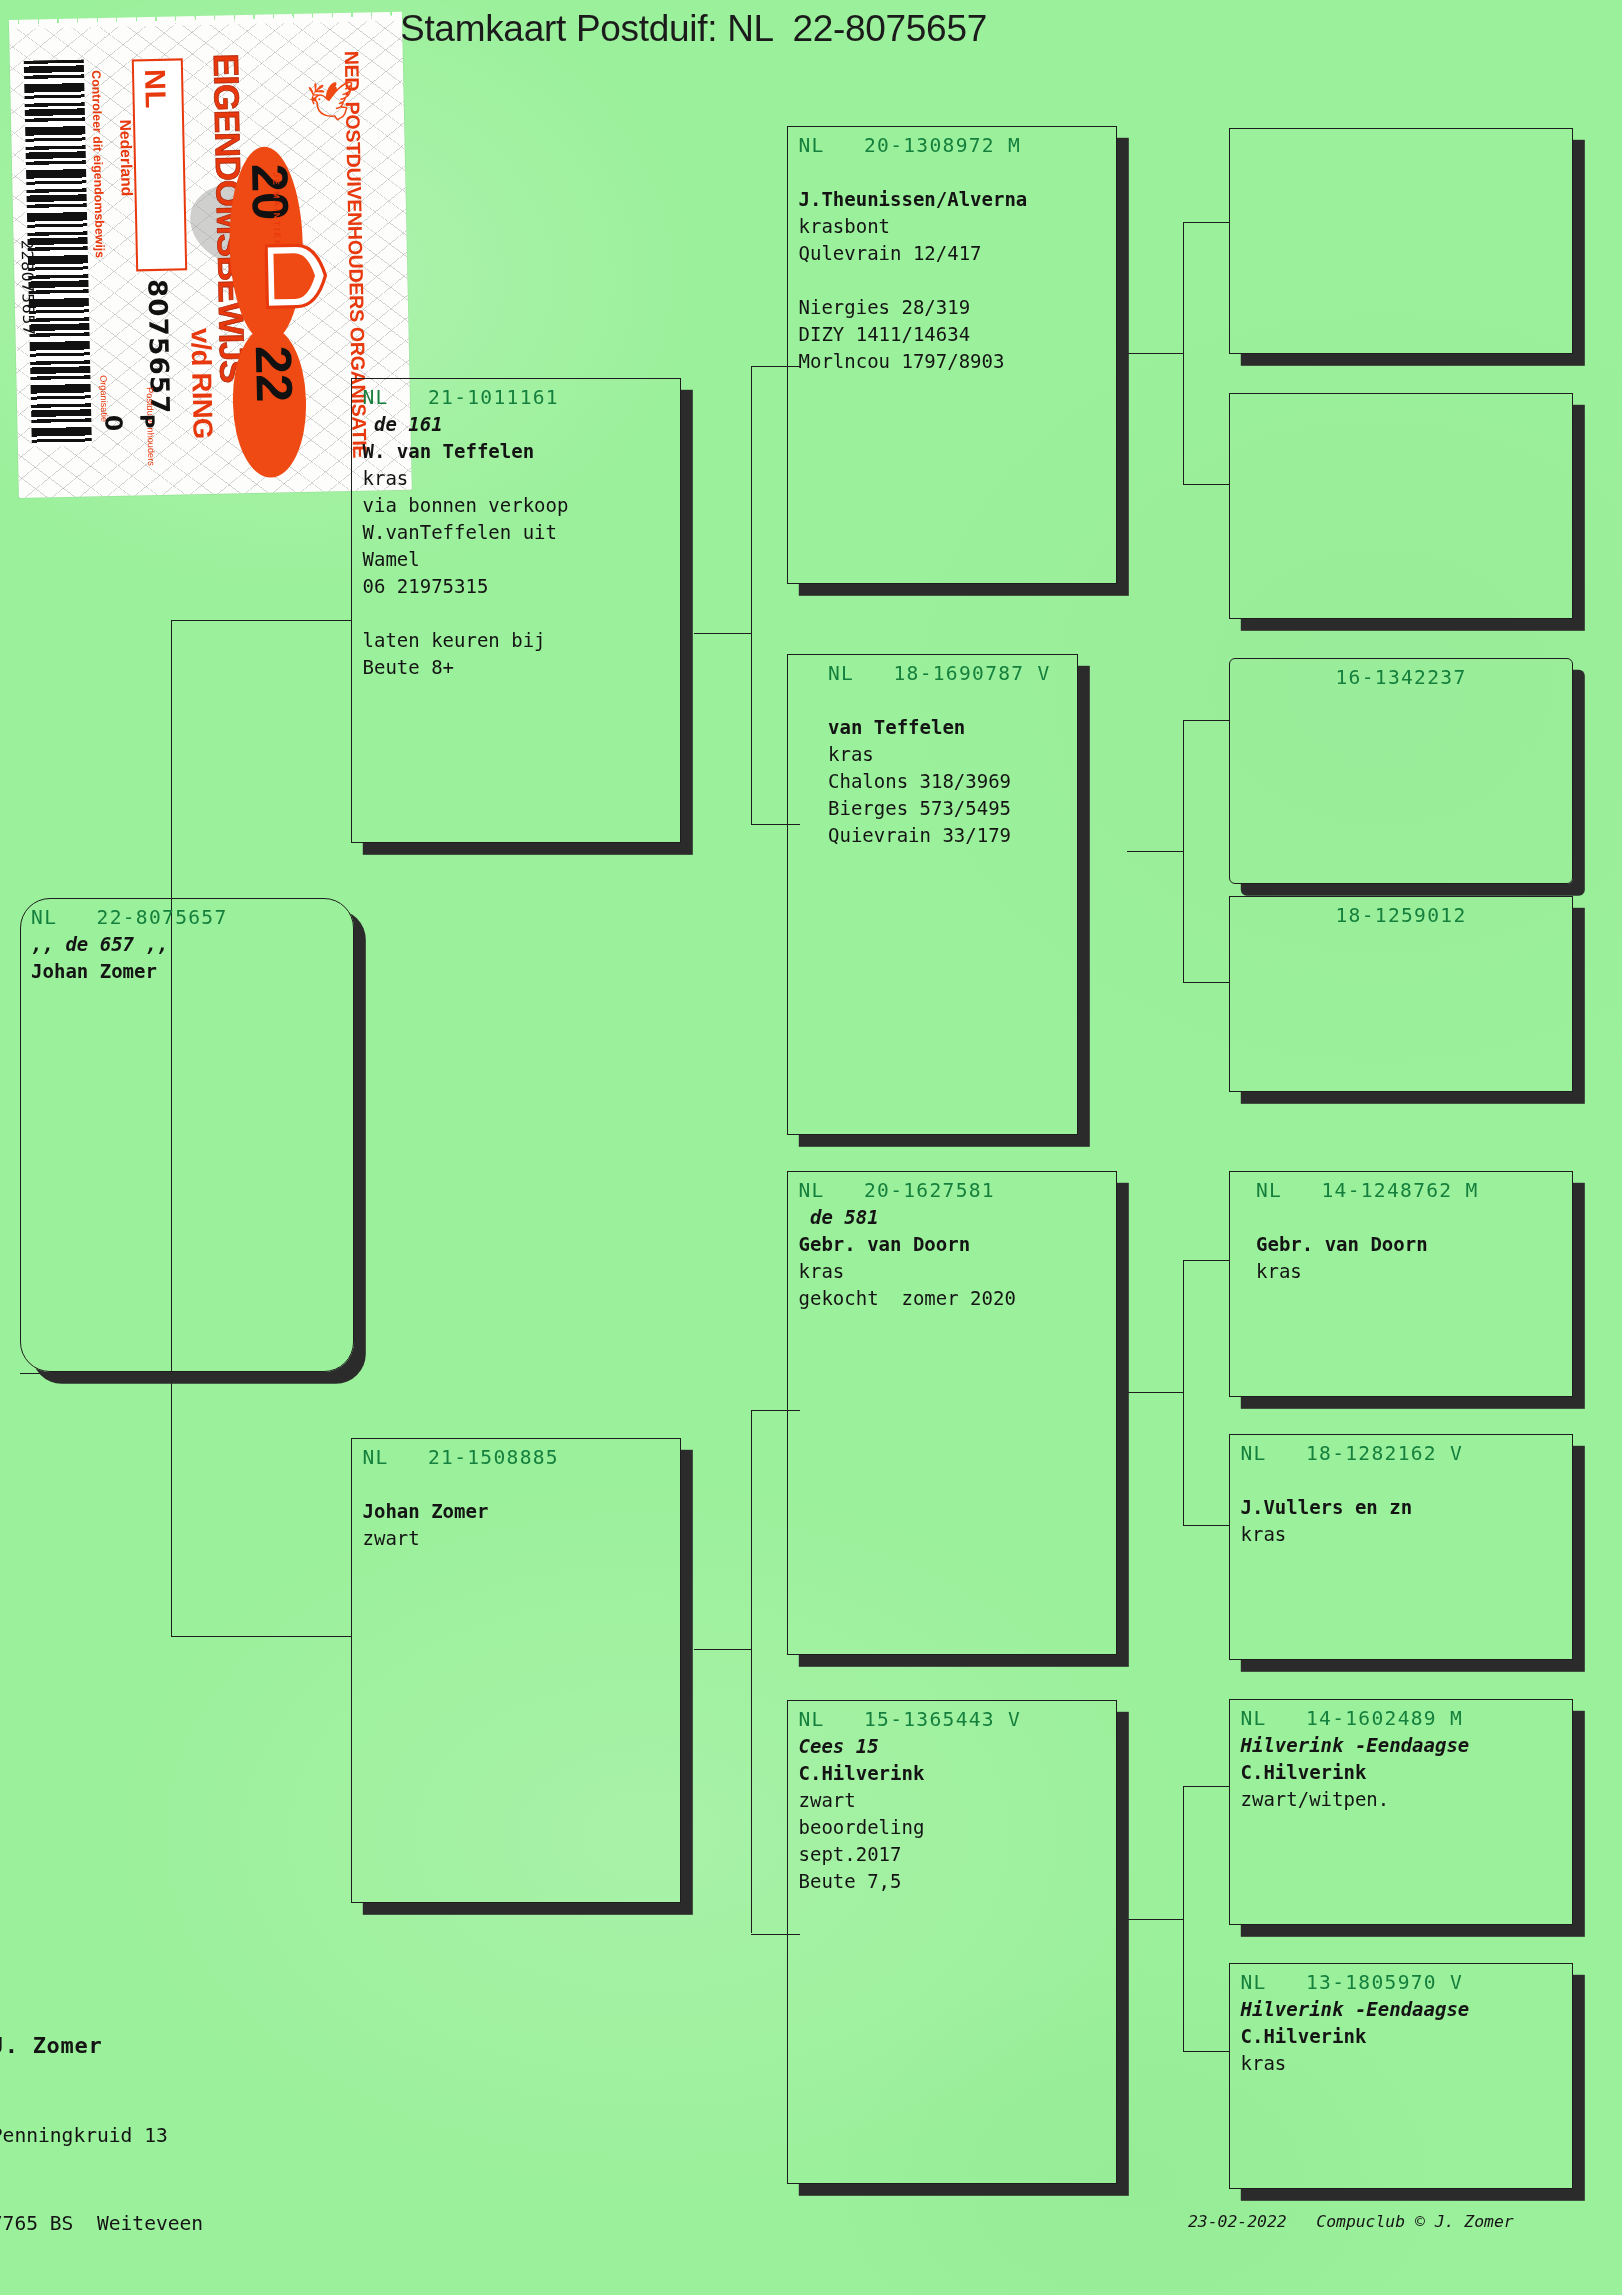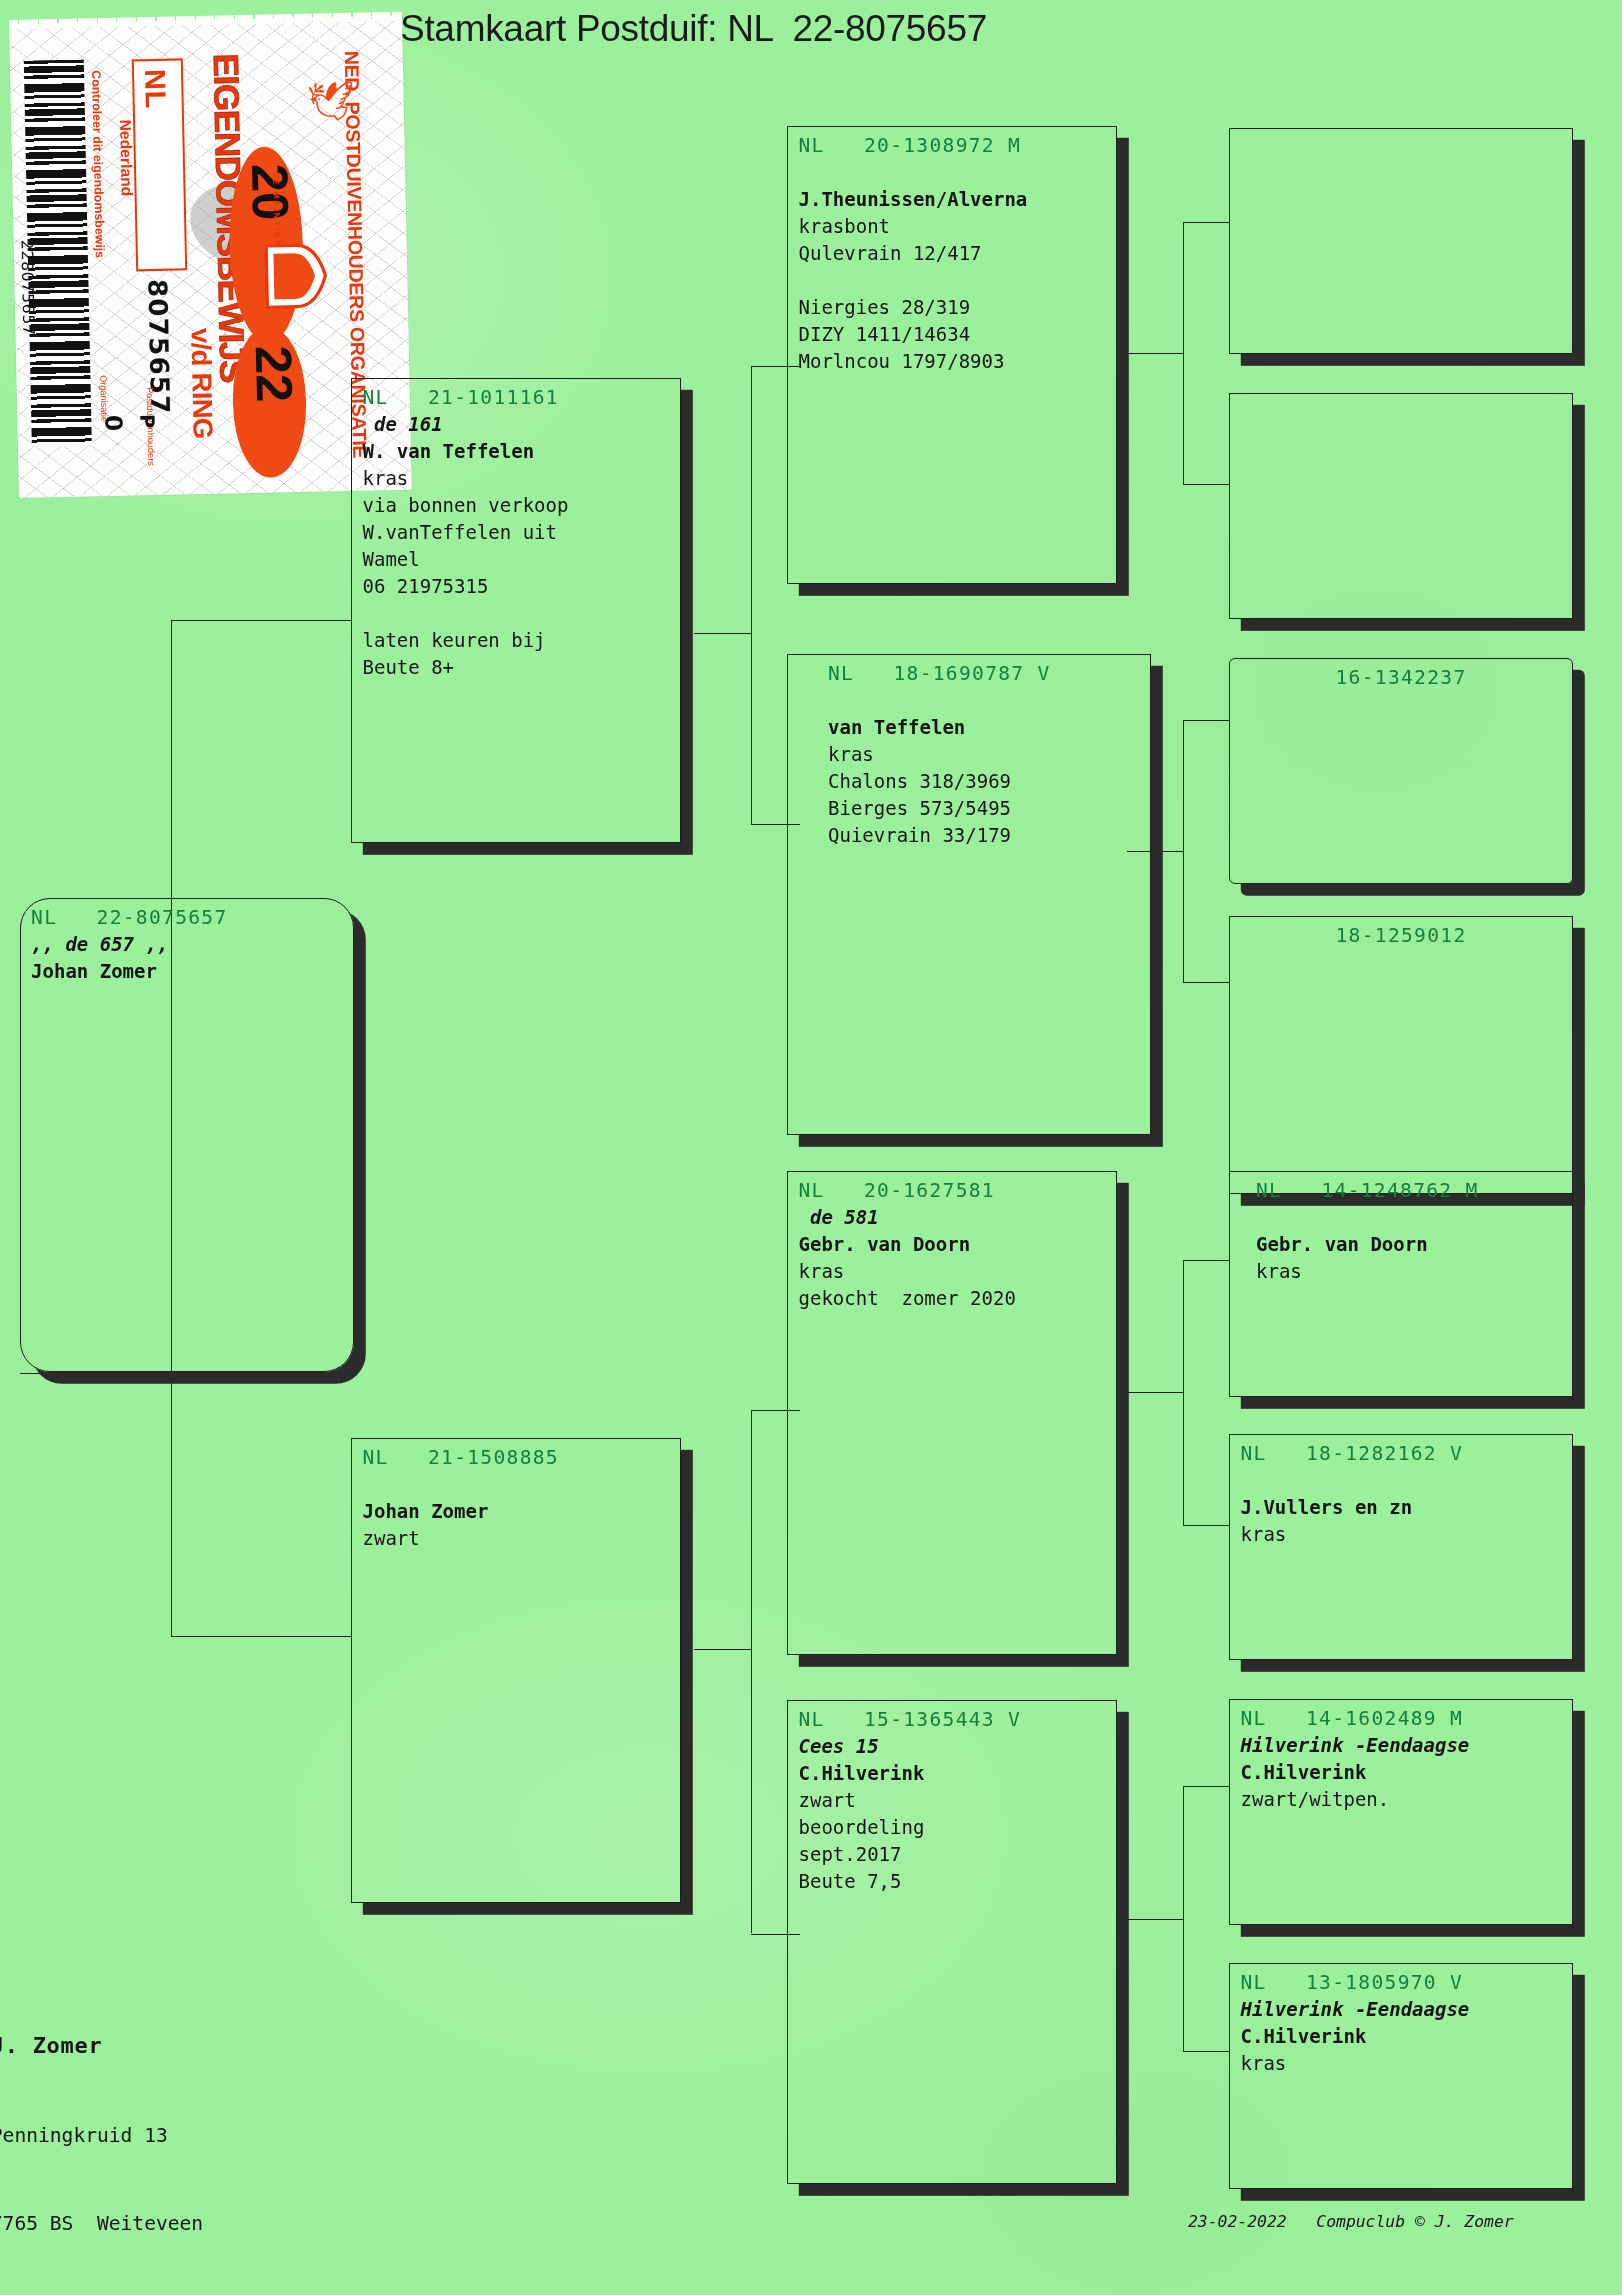--- a/index.html
+++ b/index.html
@@ -411,21 +411,21 @@
   <div class="box" style="left:351px; top:1438px; width:330px; height:465px;">
     <div class="ringno">NL   21-1508885</div>
     <div class="lines"><div>&nbsp;</div><div class="b">Johan Zomer</div><div>zwart</div></div>
   </div>
 
   <div class="box" style="left:787px; top:126px; width:330px; height:458px;">
     <div class="ringno">NL   20-1308972 M</div>
     <div class="lines"><div>&nbsp;</div><div class="b">J.Theunissen/Alverna</div><div>krasbont</div><div>Qulevrain 12/417</div><div>&nbsp;</div><div>Niergies 28/319</div><div>DIZY 1411/14634</div><div>Morlncou 1797/8903</div></div>
   </div>
 
-  <div class="box" style="left:787px; top:654px; width:364px; height:481px;padding-left:40px;">
+  <div class="box" style="left:787px; top:654px; width:291px; height:481px;padding-left:40px;">
     <div class="ringno">NL   18-1690787 V</div>
     <div class="lines"><div>&nbsp;</div><div class="b">van Teffelen</div><div>kras</div><div>Chalons 318/3969</div><div>Bierges 573/5495</div><div>Quievrain 33/179</div></div>
   </div>
 
   <div class="box" style="left:787px; top:1171px; width:330px; height:484px;">
     <div class="ringno">NL   20-1627581</div>
     <div class="lines"><div class="i"> de 581</div><div class="b">Gebr. van Doorn</div><div>kras</div><div>gekocht  zomer 2020</div></div>
   </div>
 
   <div class="box" style="left:787px; top:1700px; width:330px; height:484px;">
@@ -441,21 +441,21 @@
   <div class="box" style="left:1229px; top:393px; width:344px; height:226px;">
     <div class="ringno"></div>
     <div class="lines"></div>
   </div>
 
   <div class="box" style="left:1229px; top:658px; width:344px; height:226px;border-radius:6px;">
     <div class="ringno centered">16-1342237</div>
     <div class="lines"></div>
   </div>
 
-  <div class="box" style="left:1229px; top:916px; width:344px; height:278px;">
+  <div class="box" style="left:1229px; top:896px; width:344px; height:196px;">
     <div class="ringno centered">18-1259012</div>
     <div class="lines"></div>
   </div>
 
   <div class="box" style="left:1229px; top:1171px; width:344px; height:226px;padding-left:26px;">
     <div class="ringno">NL   14-1248762 M</div>
     <div class="lines"><div>&nbsp;</div><div class="b">Gebr. van Doorn</div><div>kras</div></div>
   </div>
 
   <div class="box" style="left:1229px; top:1434px; width:344px; height:226px;">

